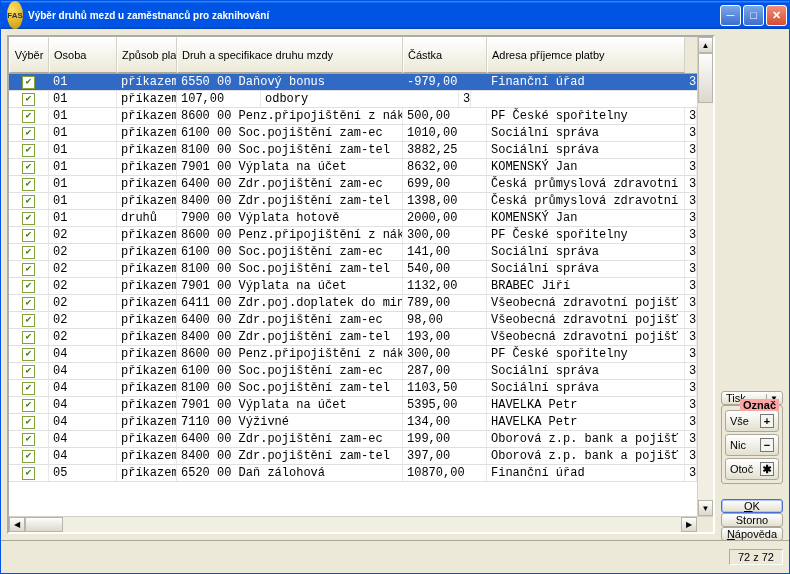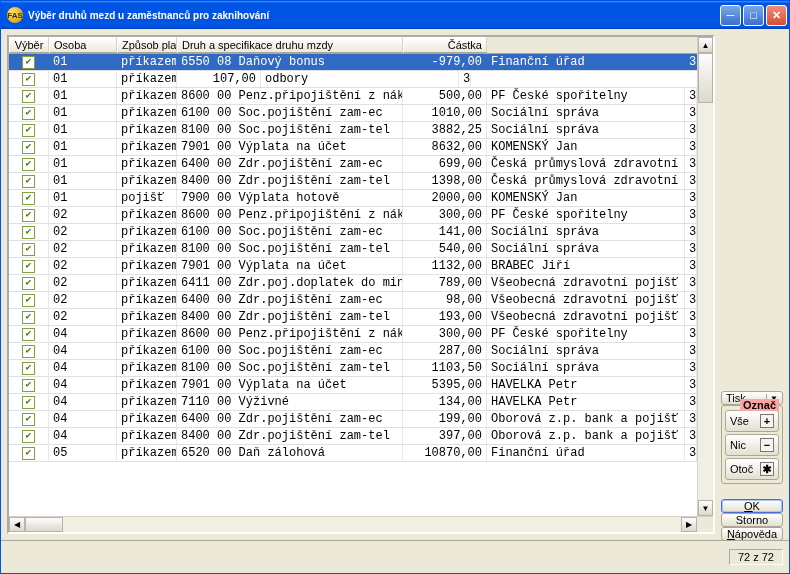--- a/index.html
+++ b/index.html
@@ -1,42 +1,42 @@
 <!DOCTYPE html>
 <html><head>
 <meta charset="utf-8">
 <style>
 * { box-sizing: border-box; margin: 0; padding: 0; }
 body { font-family: Tahoma, Arial, sans-serif; font-size: 11px; background: #ece9d8; width: 790px; height: 574px; overflow: hidden; }
 
 .window { width: 790px; height: 574px; border: 1px solid #0054e3; background: #ece9d8; display: flex; flex-direction: column; }
 
 .titlebar { height: 28px; background: linear-gradient(to bottom, #3a95ff 0%, #0054e3 8%, #0054e3 92%, #003db0 100%); display: flex; align-items: center; padding: 0 2px 0 6px; color: #fff; }
-.titlebar .appicon { width: 16px; height: 16px; background: radial-gradient(circle at 30% 30%, #ffe066, #c99700); border-radius: 50%; margin-right: 5px; display:flex; align-items:center; justify-content:center; font-size:8px; color:#333; font-weight:bold; }
+.titlebar .appicon { width: 16px; height: 28px; background: radial-gradient(circle at 30% 30%, #ffe066, #c99700); border-radius: 50%; margin-right: 5px; display:flex; align-items:center; justify-content:center; font-size:8px; color:#333; font-weight:bold; }
 .titlebar .title { font-weight: bold; font-size: 10px; flex: 1; }
 .titlebar .winbtns { display: flex; gap: 2px; }
 .titlebar .winbtn { width: 21px; height: 21px; border: 1px solid #fff; border-radius: 3px; background: linear-gradient(to bottom, #7ba7e8, #3b6fd0); color: #fff; display: flex; align-items: center; justify-content: center; font-family: Arial; font-weight: bold; font-size: 11px; cursor: pointer; }
 .titlebar .winbtn.close { background: linear-gradient(to bottom, #f28d7b, #d64d2f); }
 
 .content { flex: 1; display: flex; padding: 6px; gap: 6px; min-height: 0; }
 .grid-area { flex: 1; border: 2px inset #fff; background: #fff; display: flex; flex-direction: column; min-height: 0; }
 
 .grid-header { display: flex; background: #ece9d8; border-bottom: 1px solid #aca899; font-size: 11px; }
-.grid-header .hcell { border-right: 1px solid #d4d0c8; border-left: 1px solid #fff; border-top: 1px solid #fff; border-bottom: 1px solid #aca899; padding: 1px 4px; background: linear-gradient(to bottom, #fff, #ece9d8); overflow: hidden; white-space: nowrap; }
+.grid-header .hcell { border-right: 1px solid #d4d0c8; border-left: 1px solid #fff; border-top: 1px solid #fff; border-bottom: 1px solid #aca899; padding: 11px 4px; background: linear-gradient(to bottom, #fff, #ece9d8); overflow: hidden; white-space: nowrap; }
 
 .grid-body { flex: 1; overflow-y: hidden; overflow-x: hidden; position: relative; }
 .grid-row { display: flex; height: 17px; line-height: 17px; font-family: 'Courier New', monospace; font-size: 12px; border-bottom: 1px solid #e0e0e0; }
 .grid-row.sel { background: #316ac5; color: #fff; }
 .cell { padding: 0 4px; overflow: hidden; white-space: nowrap; border-right: 1px solid #e8e8e8; }
 .grid-row.sel .cell { border-right-color: #316ac5; }
 .c-chk { width: 40px; display:flex; align-items:center; justify-content:center; }
 .c-osoba { width: 68px; }
 .c-zpusob { width: 60px; }
 .c-druh { width: 226px; }
-.c-castka { width: 84px; text-align: right; }
+.c-castka { width: 84px; text-align: left; }
 .c-adresa { width: 198px; }
 .c-ext { width: 12px; }
 .chk { width: 13px; height: 13px; border: 1px solid #83a237; background: #fff; display: inline-flex; align-items: center; justify-content: center; color: #4a7a1a; font-size: 10px; line-height: 1; }
 
 .vscroll { width: 16px; background: #ece9d8; border-left:1px solid #d4d0c8; display:flex; flex-direction:column; }
 .vscroll .arr { height:16px; background: linear-gradient(to bottom,#fdfdfd,#dcd8cc); border:1px solid #b8b4a8; display:flex; align-items:center; justify-content:center; font-size:8px; cursor:pointer; }
 .vscroll .track { flex:1; background:#f1efe2; position:relative; }
 .vscroll .thumb { position:absolute; left:0; right:0; top:0; height:50px; background:linear-gradient(to bottom,#fdfdfd,#dcd8cc); border:1px solid #b8b4a8; }
 
 .hscroll-area { height: 16px; display:flex; border-top:1px solid #d4d0c8; }
@@ -76,29 +76,30 @@
   <div class="content">
     <div class="grid-area">
       <div style="display:flex; flex:1; min-height:0;">
         <div style="flex:1; display:flex; flex-direction:column; min-width:0;">
           <div class="grid-header">
             <div class="hcell c-chk">Výběr</div>
             <div class="hcell c-osoba">Osoba</div>
             <div class="hcell c-zpusob">Způsob platby</div>
             <div class="hcell c-druh">Druh a specifikace druhu mzdy</div>
             <div class="hcell c-castka">Částka</div>
+            <div class="hcell c-adresa">Adresa příjemce platby</div>
           </div>
           <div class="grid-body" id="grid-body">
               <div class="grid-row sel">
                 <div class="cell c-chk">
                   <span class="chk">✔</span>
                 </div>
                 <div class="cell c-osoba">01</div>
                 <div class="cell c-zpusob">příkazem</div>
-                <div class="cell c-druh">6550 08 Daňový bonus</div>
+                <div class="cell c-druh">6550 00 Daňový bonus</div>
                 <div class="cell c-castka">-979,00</div>
                 <div class="cell c-adresa">Finanční úřad</div>
                 <div class="cell c-ext">3</div>
               </div>
               <div class="grid-row">
                 <div class="cell c-chk">
                   <span class="chk">✔</span>
                 </div>
                 <div class="cell c-osoba">01</div>
                 <div class="cell c-zpusob">příkazem</div>
@@ -170,21 +171,21 @@
                 <div class="cell c-druh">8400 00 Zdr.pojištění zam-tel</div>
                 <div class="cell c-castka">1398,00</div>
                 <div class="cell c-adresa">Česká průmyslová zdravotní</div>
                 <div class="cell c-ext">3</div>
               </div>
               <div class="grid-row">
                 <div class="cell c-chk">
                   <span class="chk">✔</span>
                 </div>
                 <div class="cell c-osoba">01</div>
-                <div class="cell c-zpusob">pojišť</div>
+                <div class="cell c-zpusob">druhů</div>
                 <div class="cell c-druh">7900 00 Výplata hotově</div>
                 <div class="cell c-castka">2000,00</div>
                 <div class="cell c-adresa">KOMENSKÝ Jan</div>
                 <div class="cell c-ext">3</div>
               </div>
               <div class="grid-row">
                 <div class="cell c-chk">
                   <span class="chk">✔</span>
                 </div>
                 <div class="cell c-osoba">02</div>

